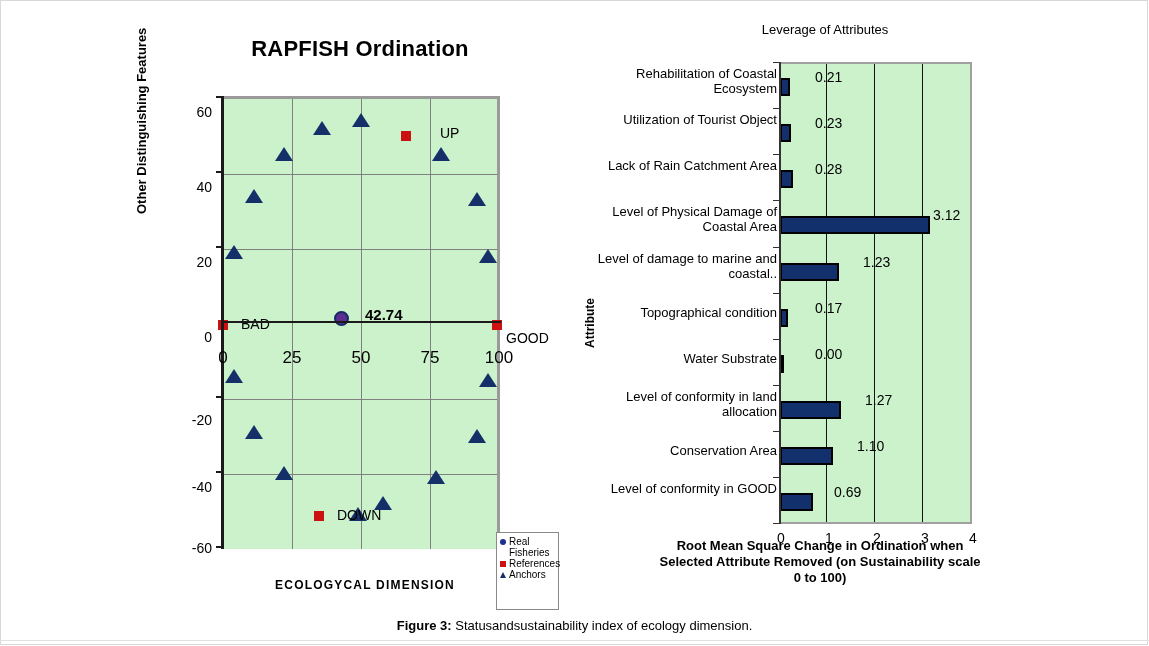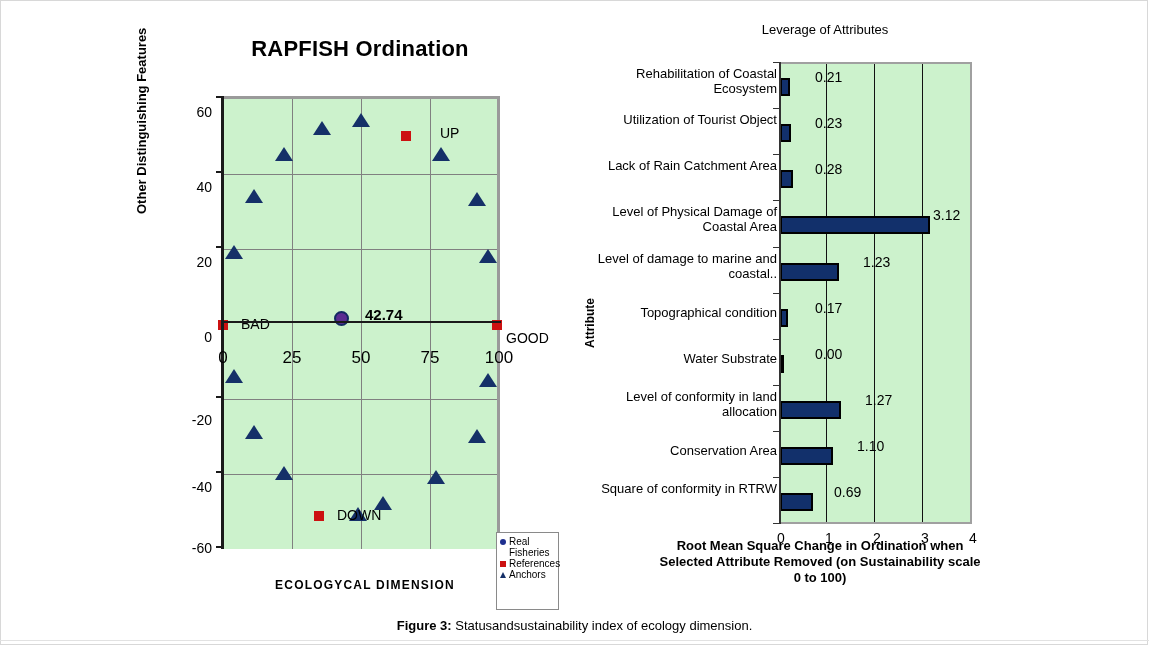--- a/index.html
+++ b/index.html
@@ -229,21 +229,21 @@
 
     <div class="catlabel" style="right:268px;top:48px;">Rehabilitation of Coastal Ecosystem</div>
     <div class="catlabel" style="right:268px;top:94px;">Utilization of Tourist Object</div>
     <div class="catlabel" style="right:268px;top:140px;">Lack of Rain Catchment Area</div>
     <div class="catlabel" style="right:268px;top:186px;">Level of Physical Damage of Coastal Area</div>
     <div class="catlabel" style="right:268px;top:233px;">Level of damage to marine and coastal..</div>
     <div class="catlabel" style="right:268px;top:287px;">Topographical condition</div>
     <div class="catlabel" style="right:268px;top:333px;">Water Substrate</div>
     <div class="catlabel" style="right:268px;top:371px;">Level of conformity in land allocation</div>
     <div class="catlabel" style="right:268px;top:425px;">Conservation Area</div>
-    <div class="catlabel" style="right:268px;top:463px;">Square of conformity in RTRW</div>
+    <div class="catlabel" style="right:268px;top:463px;">Level of conformity in GOOD</div>
 
     <div class="barval" style="left:240px;top:51px;">0.21</div>
     <div class="barval" style="left:240px;top:97px;">0.23</div>
     <div class="barval" style="left:240px;top:143px;">0.28</div>
     <div class="barval" style="left:358px;top:189px;text-align:center;">3.12</div>
     <div class="barval" style="left:288px;top:236px;">1.23</div>
     <div class="barval" style="left:240px;top:282px;">0.17</div>
     <div class="barval" style="left:240px;top:328px;">0.00</div>
     <div class="barval" style="left:290px;top:374px;">1.27</div>
     <div class="barval" style="left:282px;top:420px;">1.10</div>

